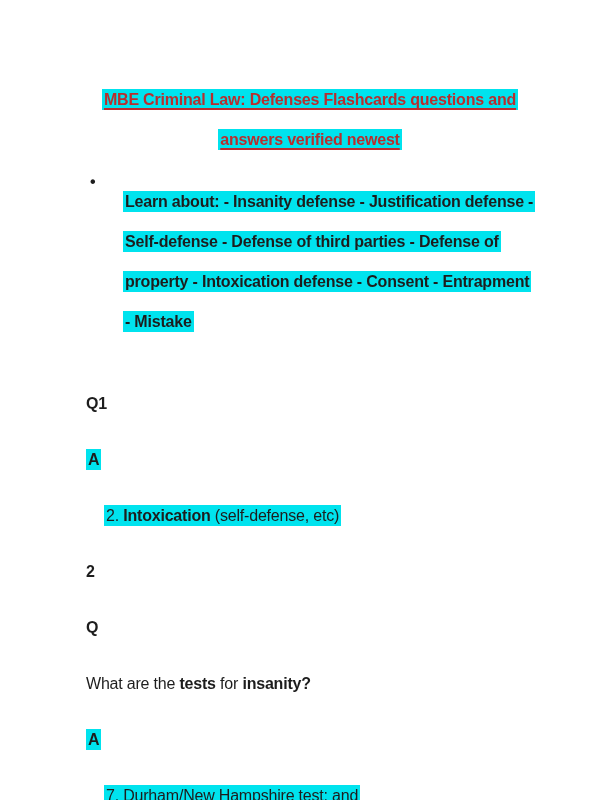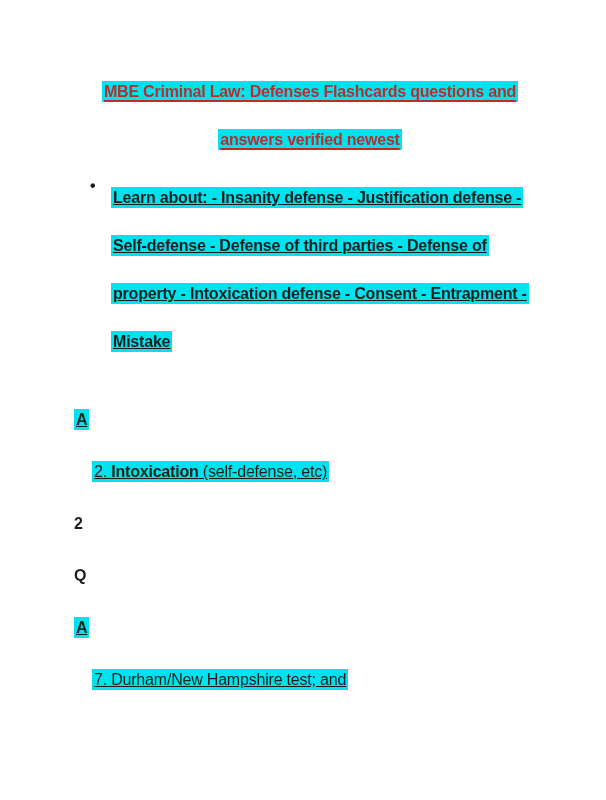--- a/index.html
+++ b/index.html
@@ -17,31 +17,30 @@
     box-sizing: border-box;
     width: 606px;
     height: 800px;
     background: var(--bg);
     padding: 64px 56px 0 70px;
     font-family: "Liberation Sans", "DejaVu Sans", sans-serif;
     color: var(--ink);
     overflow: hidden;
   }
   .page p {
-    margin: 4px;
+    margin: 16px;
     font-size: 16px;
-    line-height: 48px;
+    line-height: 40px;
     letter-spacing: -0.2px;
   }
   .hl {
     background: var(--hl);
     padding: 2px 2px;
     -webkit-box-decoration-break: clone;
     box-decoration-break: clone;
-    text-decoration: underline;
   }
   .bold { font-weight: bold; }
 
   
   .doc-title {
     text-align: center;
     font-size: 17px;
     font-weight: bold;
     margin-bottom: 6px !important;
   }
@@ -85,24 +84,26 @@
 <div class="page">
 
   <p class="doc-title"><span class="hl">MBE Criminal Law: Defenses Flashcards questions and answers verified newest</span></p>
 
   <div class="bullet-row">
     <span class="bullet-glyph">•</span>
     <p class="bullet-text"><span class="hl">Learn about: - Insanity defense - Justification defense - Self-defense - Defense of third parties - Defense of property - Intoxication defense - Consent - Entrapment - Mistake</span></p>
   </div>
 
   <div class="card card-first">
+    <p class="q-label"><span>Q1</span></p>
     <p class="a-label"><span class="hl bold">A</span></p>
     <p class="answer"><span class="hl"><span>2. </span><span style="font-weight: bold;">Intoxication</span><span> (self-defense, etc)</span></span></p>
   </div>
 
   <div class="card">
     <p class="card-number"><span>2</span></p>
     <p class="q-label"><span>Q</span></p>
+    <p class="question"><span><span>What are the </span><span style="font-weight: bold;">tests</span><span> for </span><span style="font-weight: bold;">insanity?</span></span></p>
     <p class="a-label"><span class="hl bold">A</span></p>
     <p class="answer"><span class="hl"><span>7. Durham/New Hampshire test; and</span></span></p>
   </div>
 
 </div>
 
 </body></html>

